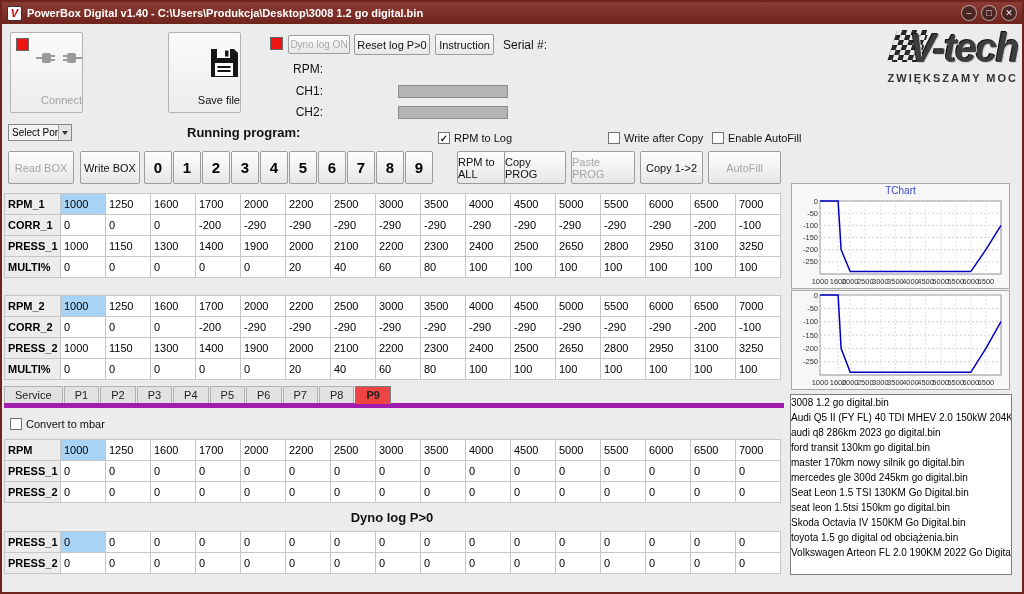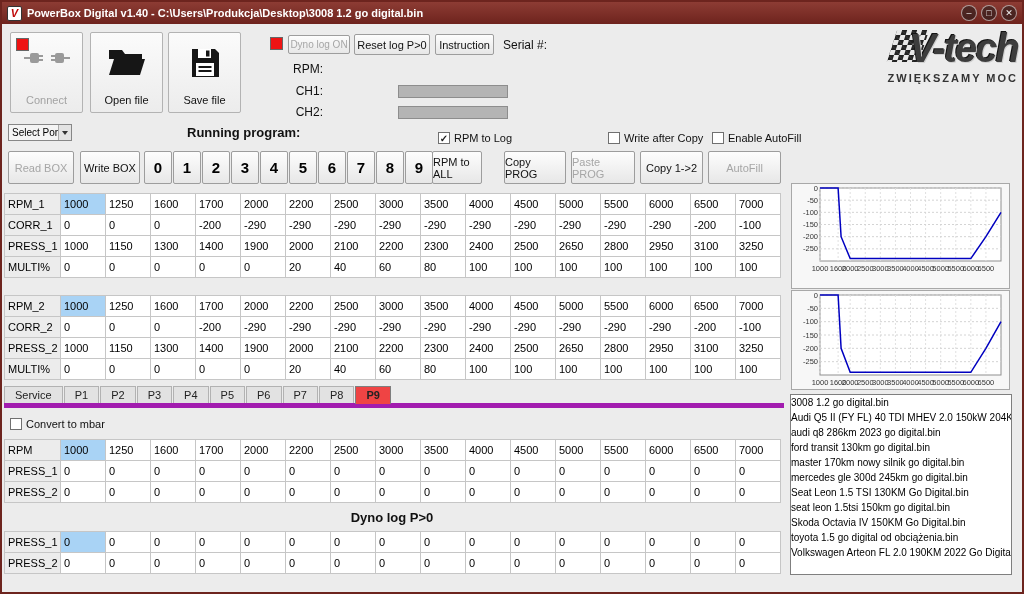--- a/index.html
+++ b/index.html
@@ -6,21 +6,21 @@
   html,body { width:1024px; height:594px; font-family:"Liberation Sans",sans-serif; }
   .window { position:relative; width:1024px; height:594px; background:#ececec; border:2px solid #6d241e; overflow:hidden; }
 
   
   .titlebar { height:22px; background:linear-gradient(#8d3c34,#6e231d); display:flex; align-items:center; padding:0 5px; }
   .title-logo { width:15px; height:15px; background:#fff; border:1px solid #333; border-radius:2px; color:#c00909; font-weight:bold; font-style:italic; font-size:11px; line-height:13px; text-align:center; margin-right:5px; }
   .title-text { flex:1; color:#fff; font-size:11px; font-weight:bold; white-space:nowrap; overflow:hidden; }
   .tb-btn { width:16px; height:16px; border-radius:50%; background:rgba(25,25,25,.5); border:1px solid rgba(255,255,255,.55); color:#eee; font-size:9px; line-height:14px; text-align:center; margin-left:4px; cursor:pointer; }
 
   
-  .bigbtn { position:absolute; top:30px; width:73px; height:81px; background:linear-gradient(#fbfbfb,#ececec); border:1px solid #b3b3b3; border-radius:2px; text-align:center; cursor:pointer; }
+  .bigbtn { position:absolute; top:30px; width:73px; height:81px; background:linear-gradient(#fbfbfb,#ececec); border:1px solid #b3b3b3; border-radius:2px; text-align:right; cursor:pointer; }
   .bigbtn .ic { margin-top:14px; }
   .biglabel { position:absolute; bottom:6px; width:100%; font-size:11px; color:#111; }
   .biglabel.disabled { color:#a3a3a3; }
   .led { position:absolute; width:13px; height:13px; background:#ee1414; border:1px solid #666; }
   .led.inbtn { left:5px; top:5px; }
 
   
   .btn { position:absolute; background:linear-gradient(#fdfdfd,#e7e7e7); border:1px solid #9d9d9d; border-radius:2px; font-size:11px; color:#111; display:flex; align-items:center; justify-content:center; cursor:pointer; }
   .btn.disabled { color:#a6a6a6; }
   .actionrow { top:149px; height:33px; }
@@ -39,21 +39,21 @@
   .combo .arr::after { content:""; border:3px solid transparent; border-top:4px solid #333; margin-top:4px; }
 
   
   .chk { position:absolute; display:flex; align-items:center; font-size:11px; color:#111; cursor:pointer; }
   .chk .box { width:12px; height:12px; background:#fff; border:1px solid #707070; margin-right:4px; font-size:10px; line-height:11px; text-align:center; color:#1a1a1a; font-weight:bold; }
   .chk .box.checked::after { content:"✓"; }
 
   
   table.grid { position:absolute; border-collapse:collapse; table-layout:fixed; background:#fff; }
   table.grid td { border:1px solid #c6c6c6; height:21px; width:45px; font-size:11px; padding-left:3px; white-space:nowrap; overflow:hidden; }
-  table.grid td.rh { width:56px; background:#ececec; font-weight:normal; }
+  table.grid td.rh { width:56px; background:#ececec; font-weight:bold; }
   table.grid td.hl { background:#a9d3f5; }
 
   
   .tabs { position:absolute; left:2px; top:389px; width:780px; height:17px; display:flex; align-items:flex-end; border-bottom:5px solid #a21caf; }
   .tab { padding:2px 10px; font-size:11px; background:#e2e2e2; border:1px solid #b2b2b2; border-bottom:none; margin-right:1px; cursor:pointer; color:#222; }
   .tab.active { background:#ef4444; border-color:#7e7e7e; font-weight:bold; position:relative; top:1px; padding-bottom:3px; }
 
   .sect-title { position:absolute; left:0; width:780px; text-align:center; font-size:13px; font-weight:bold; color:#111; }
 
   
@@ -95,27 +95,20 @@
         <rect x="15" y="12" width="4" height="2"></rect>
         <rect x="27" y="8" width="4" height="2"></rect>
         <rect x="27" y="12" width="4" height="2"></rect>
         <rect x="31" y="6" width="9" height="10" rx="2"></rect>
         <rect x="40" y="10" width="6" height="2"></rect>
       </g>
     </svg>
     <div class="biglabel disabled">Connect</div>
   </div>
 
-  <div class="bigbtn" style="left:88px">
-    <svg class="ic" width="42" height="30" viewBox="0 0 42 30">
-      <path fill="#161616" d="M3 3 h13 l3 4 h17 v5 H3 Z"></path>
-      <path fill="#161616" d="M3 28 L8 12 h31 l-5 16 Z"></path>
-    </svg>
-    <div class="biglabel">Open file</div>
-  </div>
 
   <div class="bigbtn" style="left:166px">
     <svg class="ic" width="32" height="32" viewBox="0 0 32 32">
       <path fill="#161616" d="M3 2 h23 l4 4 v24 H3 Z"></path>
       <rect x="9" y="2" width="13" height="9" fill="#fff"></rect>
       <rect x="17" y="3.5" width="3.5" height="6" fill="#161616"></rect>
       <rect x="7" y="16" width="18" height="13" fill="#fff"></rect>
       <rect x="9.5" y="19" width="13" height="2" fill="#161616"></rect>
       <rect x="9.5" y="23" width="13" height="2" fill="#161616"></rect>
     </svg>
@@ -160,21 +153,21 @@
       <div class="digit">1</div>
       <div class="digit">2</div>
       <div class="digit">3</div>
       <div class="digit">4</div>
       <div class="digit">5</div>
       <div class="digit">6</div>
       <div class="digit">7</div>
       <div class="digit">8</div>
       <div class="digit">9</div>
     </div>
-  <div class="btn actionrow" style="left:430px;width:50px">RPM to ALL</div>
+  <div class="btn actionrow" style="left:455px;width:50px">RPM to ALL</div>
   <div class="btn actionrow" style="left:502px;width:62px">Copy PROG</div>
   <div class="btn actionrow disabled" style="left:569px;width:64px">Paste PROG</div>
   <div class="btn actionrow" style="left:638px;width:63px">Copy 1-&gt;2</div>
   <div class="btn actionrow disabled" style="left:706px;width:73px">AutoFill</div>
 
   <table class="grid" style="left:2px;top:191px">
       <tbody>
         <tr>
           <td class="rh">RPM_1</td>
           <td class="hl">1000</td>
@@ -455,21 +448,21 @@
         </tr>
       </tbody>
     </table>
 
   <div class="logo">
     <div class="logo-checker"></div>
     <div class="logo-text">V-tech</div>
     <div class="logo-slogan">ZWIĘKSZAMY MOC</div>
   </div>
 
-  <div class="chart" style="top:181px;height:106px"><svg width="217" height="91">
+  <div class="chart" style="top:181px;height:106px"><div class="chart-title">TChart</div><svg width="217" height="91">
         <rect x="28" y="4" width="181" height="73" fill="#ffffff" stroke="#8f8f8f"></rect>
         <line x1="28" y1="4" x2="28" y2="77" stroke="#e0e0e0" stroke-dasharray="2,2"></line>
         <text x="28" y="87" text-anchor="middle">1000</text>
         <line x1="46.1" y1="4" x2="46.1" y2="77" stroke="#e0e0e0" stroke-dasharray="2,2"></line>
         <text x="46.1" y="87" text-anchor="middle">1600</text>
         <line x1="58.166666666666664" y1="4" x2="58.166666666666664" y2="77" stroke="#e0e0e0" stroke-dasharray="2,2"></line>
         <text x="58.166666666666664" y="87" text-anchor="middle">2000</text>
         <line x1="73.25" y1="4" x2="73.25" y2="77" stroke="#e0e0e0" stroke-dasharray="2,2"></line>
         <text x="73.25" y="87" text-anchor="middle">2500</text>
         <line x1="88.33333333333333" y1="4" x2="88.33333333333333" y2="77" stroke="#e0e0e0" stroke-dasharray="2,2"></line>

